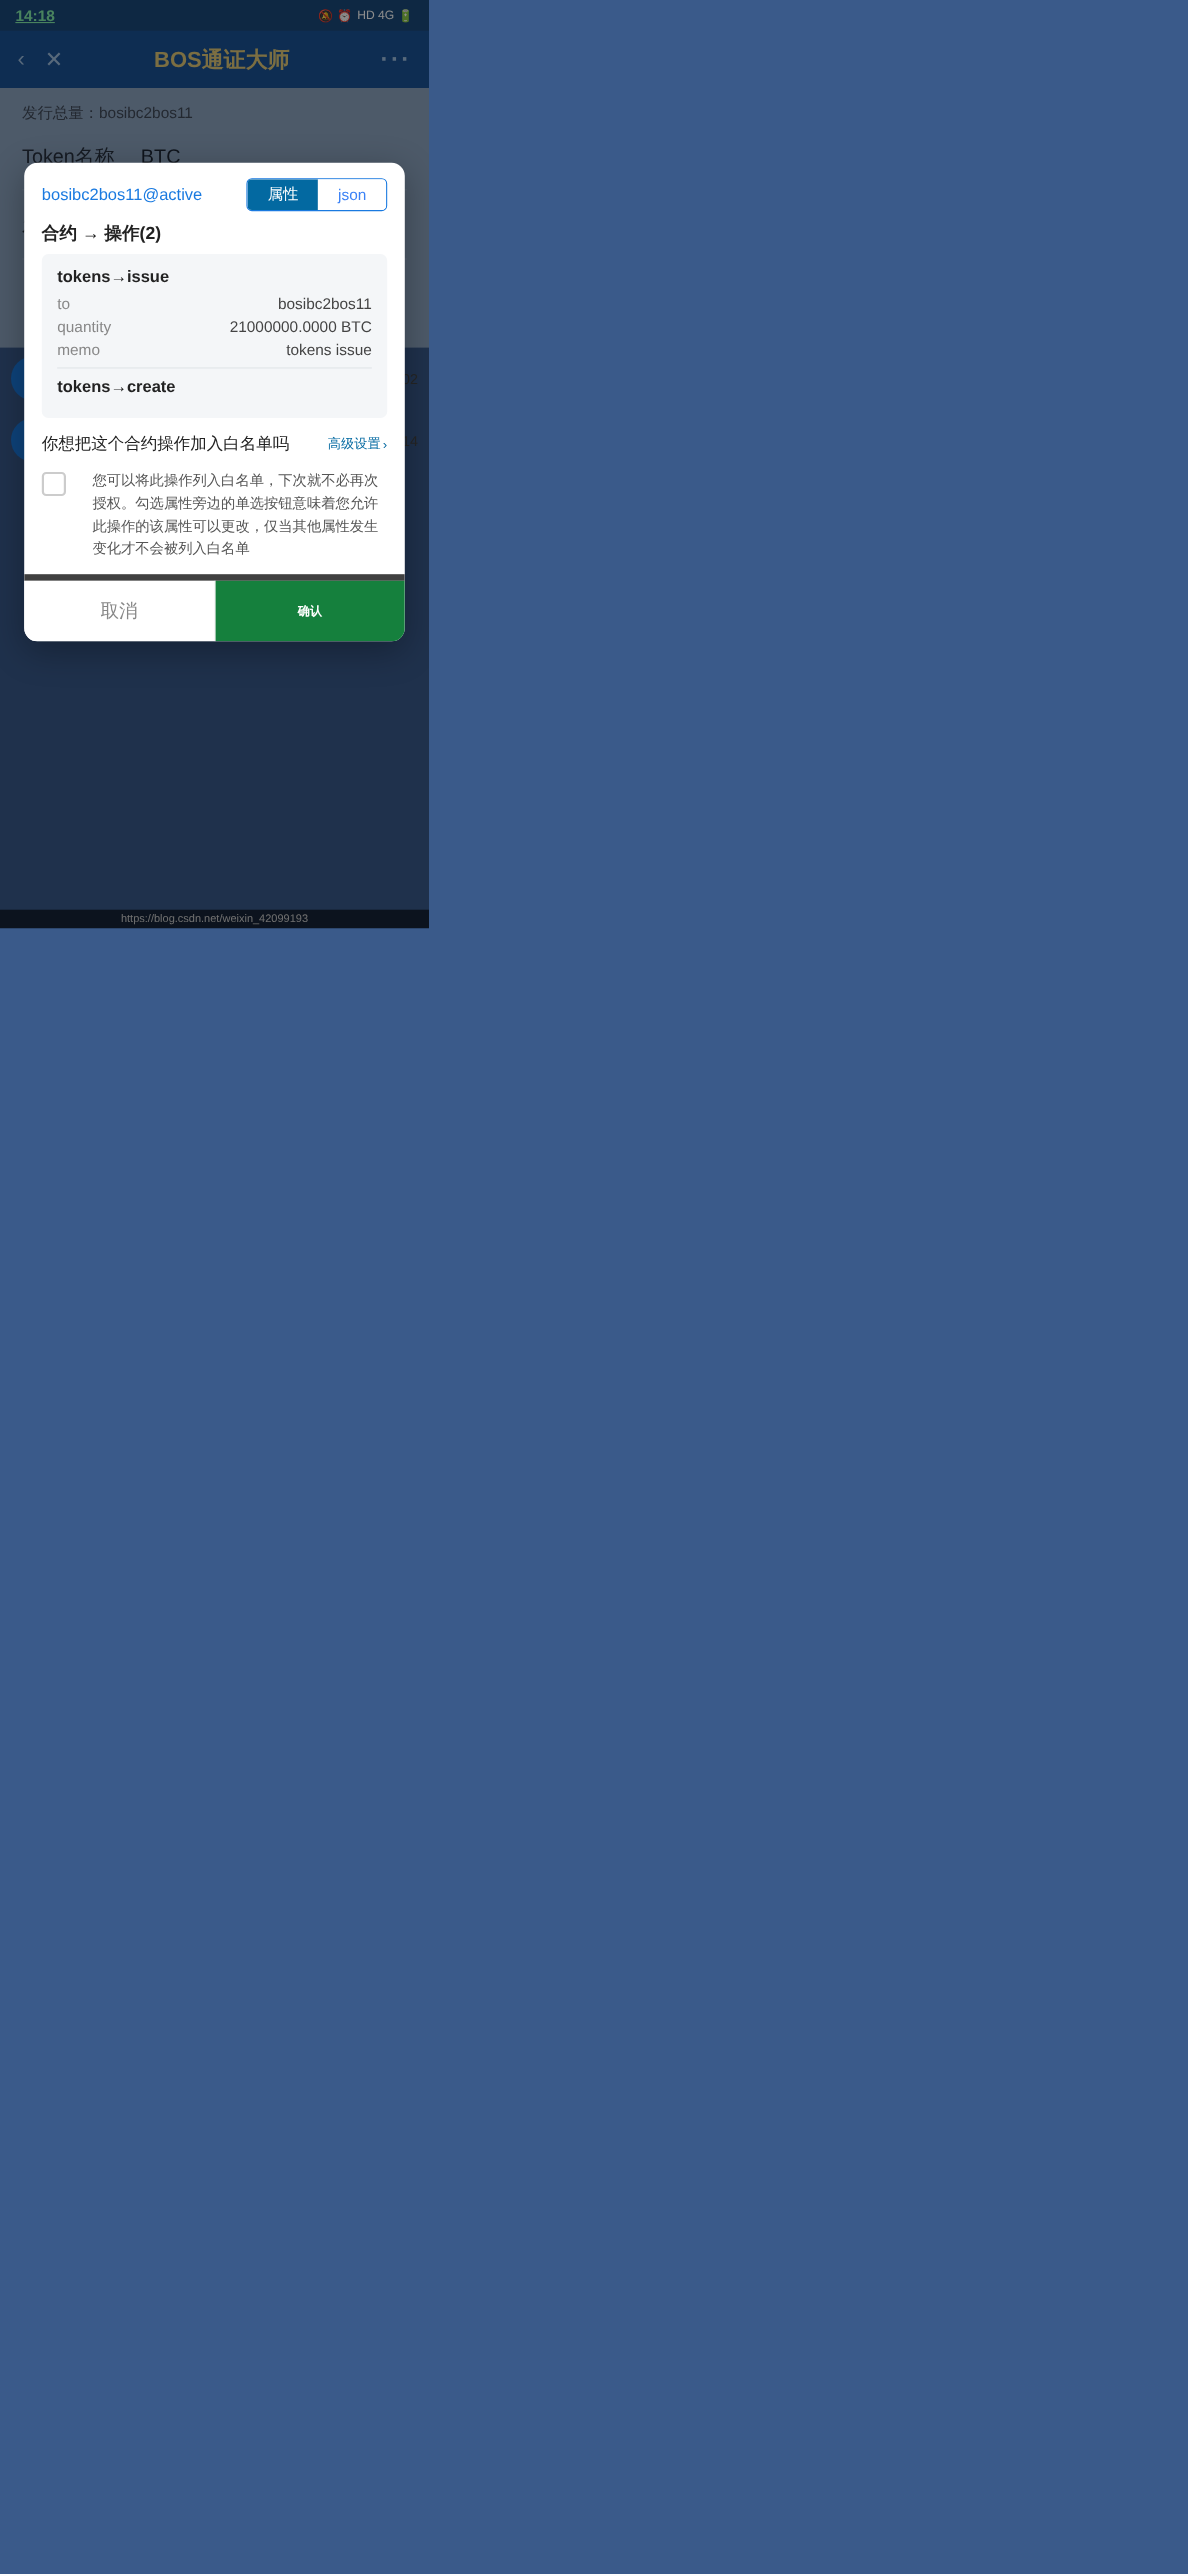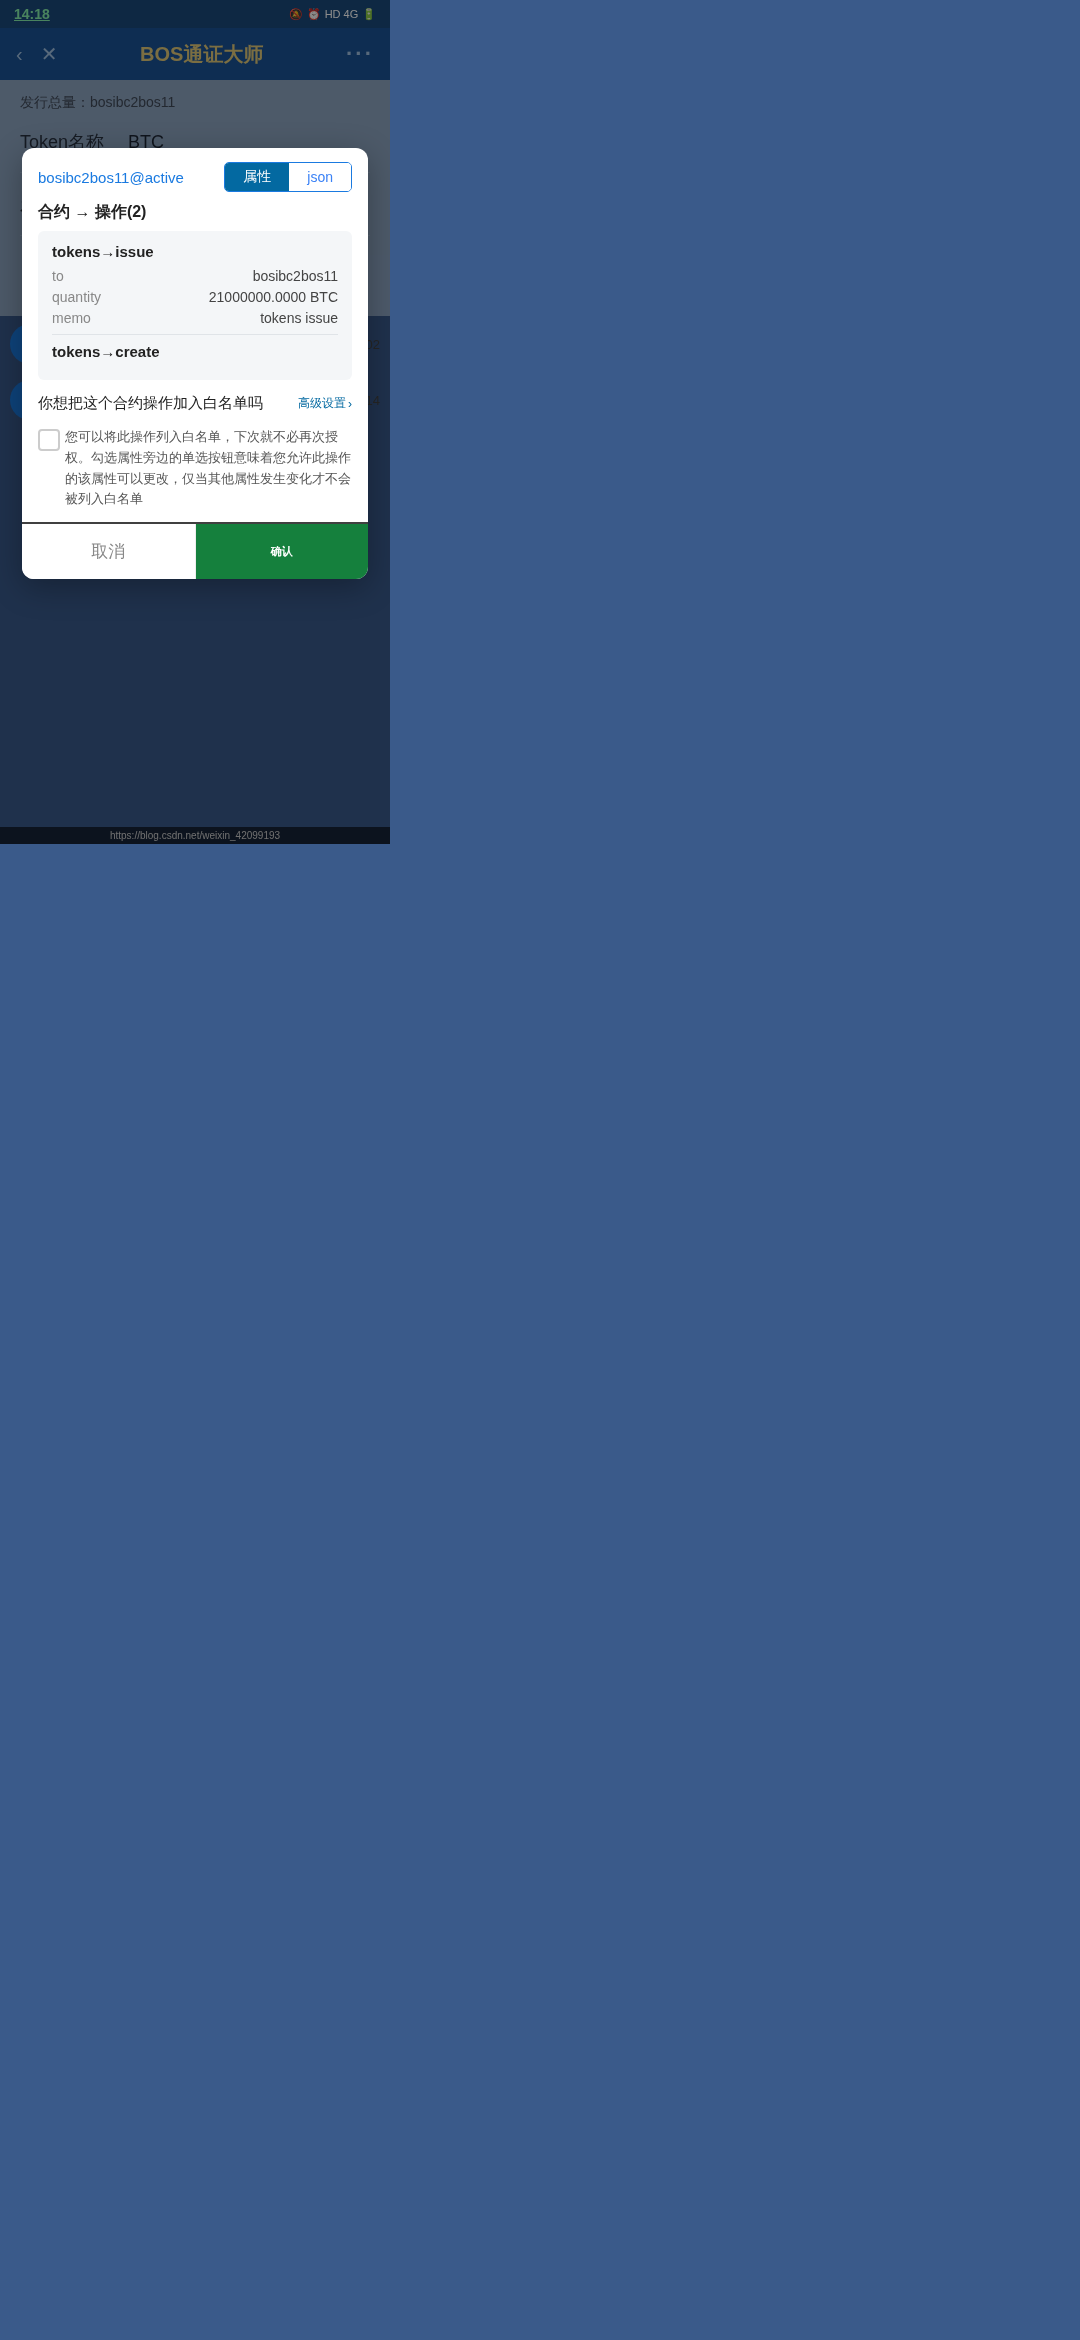--- a/index.html
+++ b/index.html
@@ -254,21 +254,21 @@
       gap: 2px;
     }
     .advanced-link span {
       color: #0369a1;
       font-size: 12px;
     }
 
     .whitelist-row {
       display: flex;
       align-items: flex-start;
-      gap: 5px;
+      gap: 24px;
       padding: 4px 0 10px;
     }
     .checkbox {
       width: 22px;
       height: 22px;
       border: 2px solid #ccc;
       border-radius: 4px;
       flex-shrink: 0;
       margin-top: 2px;
       cursor: pointer;
@@ -277,21 +277,21 @@
     .whitelist-desc {
       font-size: 13px;
       color: #555;
       line-height: 1.6;
       flex: 1;
     }
 
     
     .dialog-footer {
       display: flex;
-      border-top: 2px solid #404040;
+      border-top: 6px solid #404040;
       margin-top: 2px;
       justify-content: flex-end;
     }
     .btn-cancel {
       flex: 1;
       padding: 16px 0;
       text-align: center;
       font-size: 17px;
       color: #888;
       background: white;

